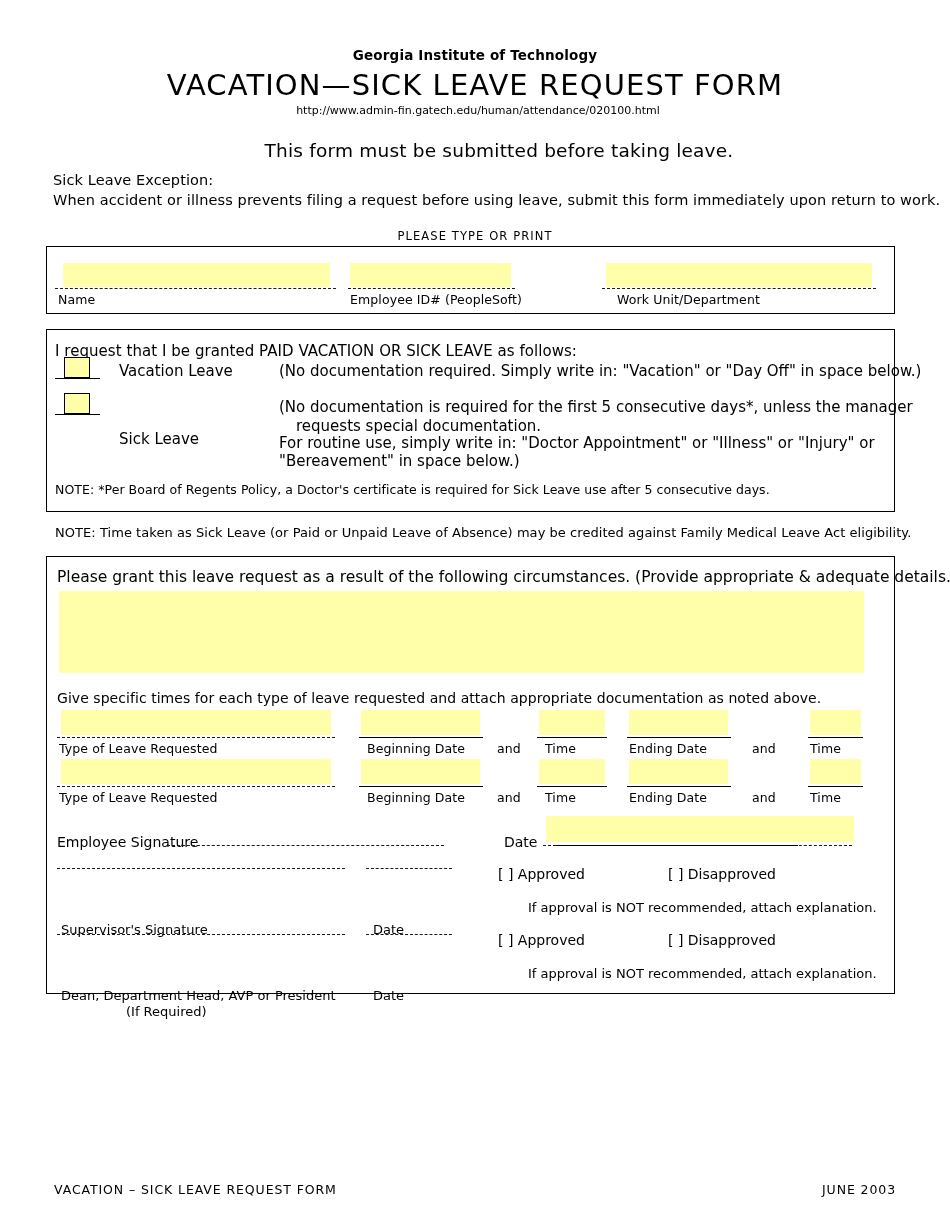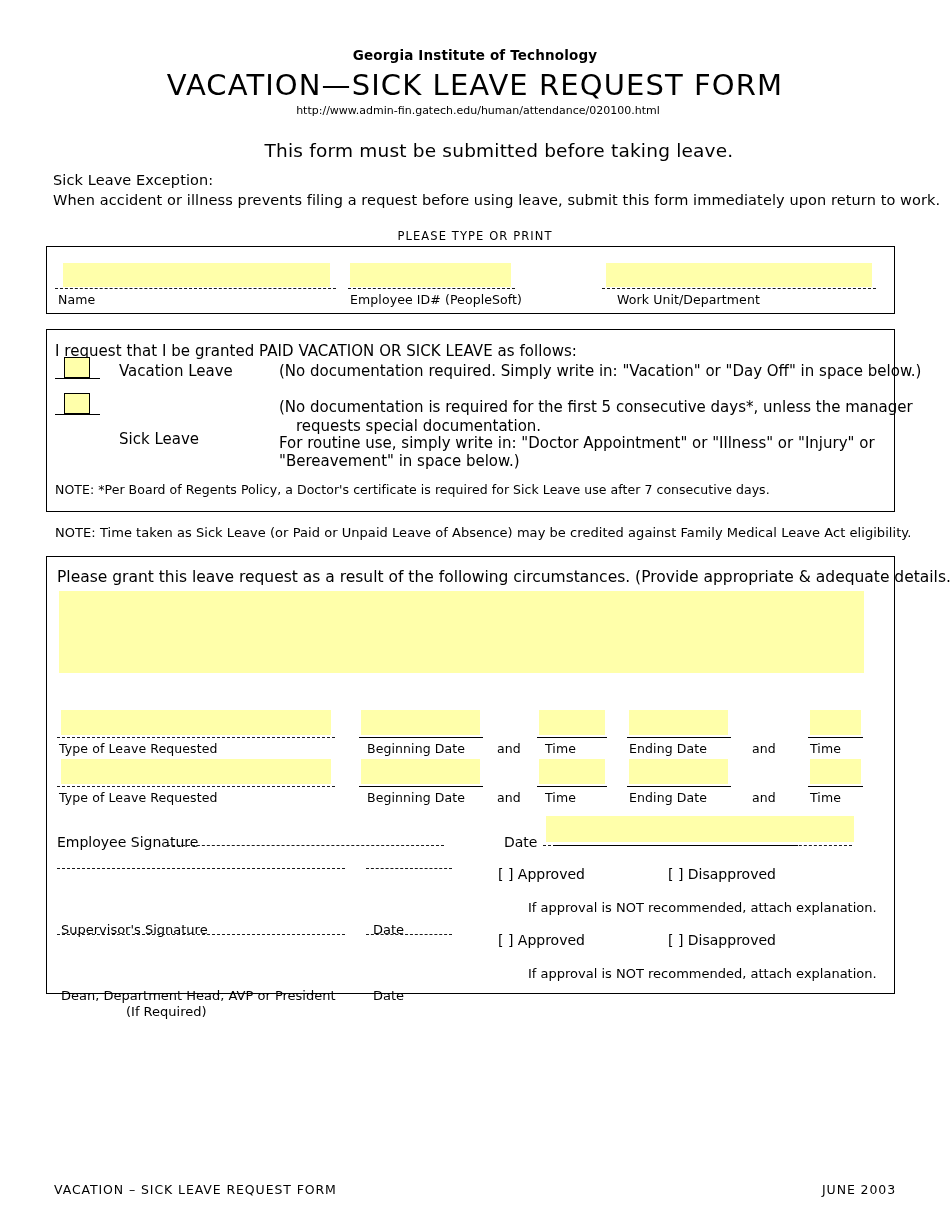--- a/index.html
+++ b/index.html
@@ -255,29 +255,30 @@
   <div class="lt-desc" style="left:279px; top:362px;">(No documentation required. Simply write in: "Vacation" or "Day Off" in space below.)</div>
 
   <div class="cbx-rule" style="left:55px; top:414px;"></div>
   <div class="cbx" style="left:64px; top:393px;"></div>
   <div class="lt-name" style="left:119px; top:398px;margin-top:32px;">Sick Leave</div>
   <div class="lt-desc" style="left:279px; top:398px;">(No documentation is required for the first 5 consecutive days*, unless the manager</div>
   <div class="lt-desc" style="left:279px; top:434px;">For routine use, simply write in: "Doctor Appointment" or "Illness" or "Injury" or</div>
   <div class="lt-desc" style="left:296px; top:417px;">requests special documentation.</div>
   <div class="lt-desc" style="left:279px; top:452px;">"Bereavement" in space below.)</div>
 
-  <div class="lt-note">NOTE:  *Per Board of Regents Policy, a Doctor's certificate is required for Sick Leave use after 7 consecutive days.</div>
+  <div class="lt-note">NOTE:  *Per Board of Regents Policy, a Doctor's certificate is required for Sick Leave use after 5 consecutive days.</div>
 
   <div class="fmla-note">NOTE: Time taken as Sick Leave (or Paid or Unpaid Leave of Absence) may be credited against Family Medical Leave Act eligibility.</div>
 
   <div class="box" id="box-details"></div>
 
   <div class="dt-prompt">Please grant this leave request as a result of the following circumstances. (Provide appropriate &amp; adequate details.)</div>
   <div class="yfield" id="circumstances-field"></div>
 
+  <div class="dt-give">Give specific times for each type of leave requested and attach appropriate documentation as noted above.</div>
 
   <div class="yfield" style="left:61px; top:710px; width:270px; height:25px;"></div>
   <div class="dashline" style="left:57px; top:737px; width:278px;"></div>
   <div class="flabel" style="left:59px; top:741px;">Type of Leave Requested</div>
 
   <div class="yfield" style="left:361px; top:710px; width:119px; height:25px;"></div>
   <div class="solidline" style="left:359px; top:737px; width:124px;"></div>
   <div class="flabel" style="left:367px; top:741px;">Beginning Date</div>
 
   <div class="flabel" style="left:497px; top:741px;">and</div>

